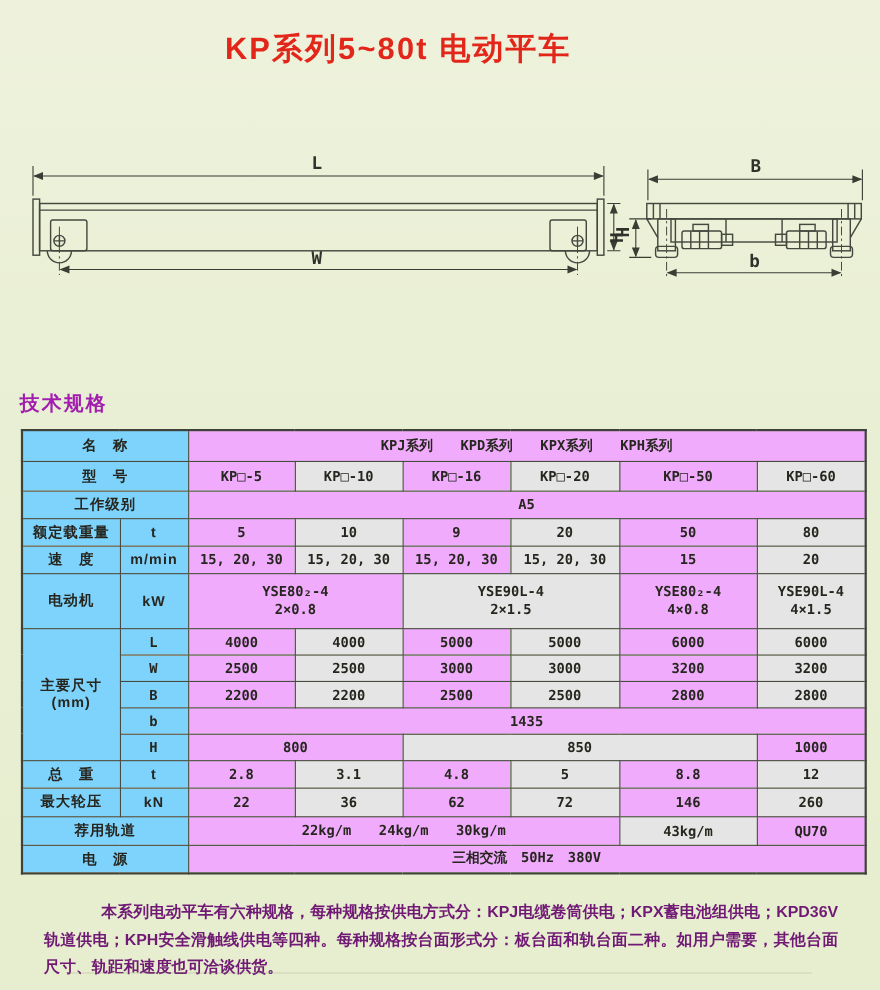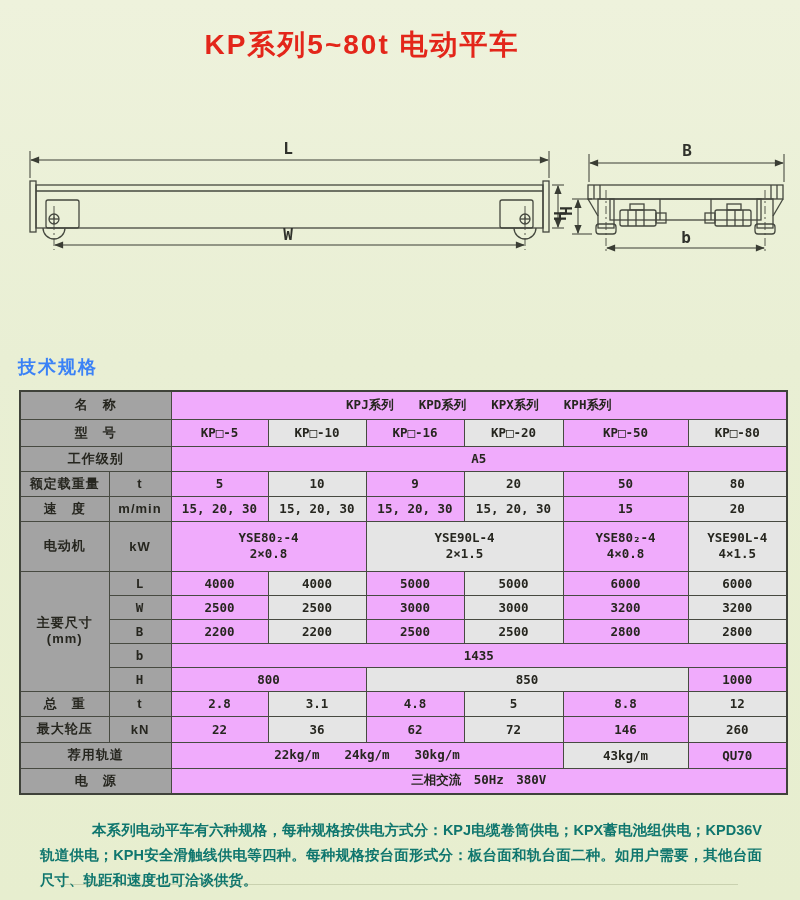--- a/index.html
+++ b/index.html
@@ -13,40 +13,40 @@
     position:absolute;top:26px;left:0;width:724px;text-align:center;
     font-size:28px;font-weight:900;color:#e3261a;letter-spacing:2px;margin:0;
   }
   #drawings{position:absolute;left:0;top:128px;width:800px;height:140px;}
   #drawings text{
     font-family:"DejaVu Sans Mono","Liberation Mono",monospace;
     font-size:16px;font-weight:700;fill:#2f312b;
   }
   #section-title{
     position:absolute;left:18px;top:355px;margin:0;
-    font-size:18px;font-weight:900;color:#3b82f6;letter-spacing:2px;font-family:Liberation Mono, monospace;
+    font-size:18px;font-weight:900;color:#a21caf;letter-spacing:2px;font-family:Liberation Mono, monospace;
   }
   #spec-table{
     position:absolute;left:19px;top:390px;width:767px;
     border-collapse:collapse;table-layout:fixed;
     border:2px solid #3f423a;
   }
   #spec-table td{
     border:1px solid #474a41;text-align:center;vertical-align:middle;
     padding:0;color:#26261f;overflow:hidden;
   }
-  td.lab{background:#a3a3a3;font-weight:700;font-size:13px;letter-spacing:1px;}
+  td.lab{background:#7dd3fc;font-weight:700;font-size:13px;letter-spacing:1px;}
   td.g{background:#f0abfc;}
   td.bl{background:#e5e5e5;}
   td.val{font-family:"DejaVu Sans Mono","Liberation Mono",monospace;font-size:12.5px;font-weight:700;}
   .pre{white-space:pre-line;line-height:1.25;}
   .small{font-size:12px;letter-spacing:0;}
   #footer-text{
     position:absolute;left:40px;top:818px;width:722px;margin:0;
-    font-size:14.5px;line-height:1.72;color:#0f766e;font-weight:600;
+    font-size:14.5px;line-height:1.72;color:#701a75;font-weight:600;
     text-indent:52px;text-align:justify;
   }
   #bottom-rule{
     position:absolute;left:62px;top:884px;width:676px;height:0;
     border-top:1px solid rgba(125,135,95,0.28);
   }
 </style>
 </head>
 <body>
 
@@ -158,21 +158,21 @@
     <td class="lab" colspan="2">名　称</td>
     <td class="g val" colspan="6">KPJ系列　　KPD系列　　KPX系列　　KPH系列</td>
   </tr>
   <tr style="height:27px">
     <td class="lab" colspan="2">型　号</td>
     <td class="g val">KP□-5</td>
     <td class="bl val">KP□-10</td>
     <td class="g val">KP□-16</td>
     <td class="bl val">KP□-20</td>
     <td class="g val">KP□-50</td>
-    <td class="bl val">KP□-80</td>
+    <td class="bl val">KP□-60</td>
   </tr>
   <tr style="height:25px">
     <td class="lab" colspan="2">工作级别</td>
     <td class="g val" colspan="6">A5</td>
   </tr>
   <tr style="height:25px">
     <td class="lab">额定载重量</td>
     <td class="lab small">t</td>
     <td class="g val">5</td>
     <td class="bl val">10</td>

